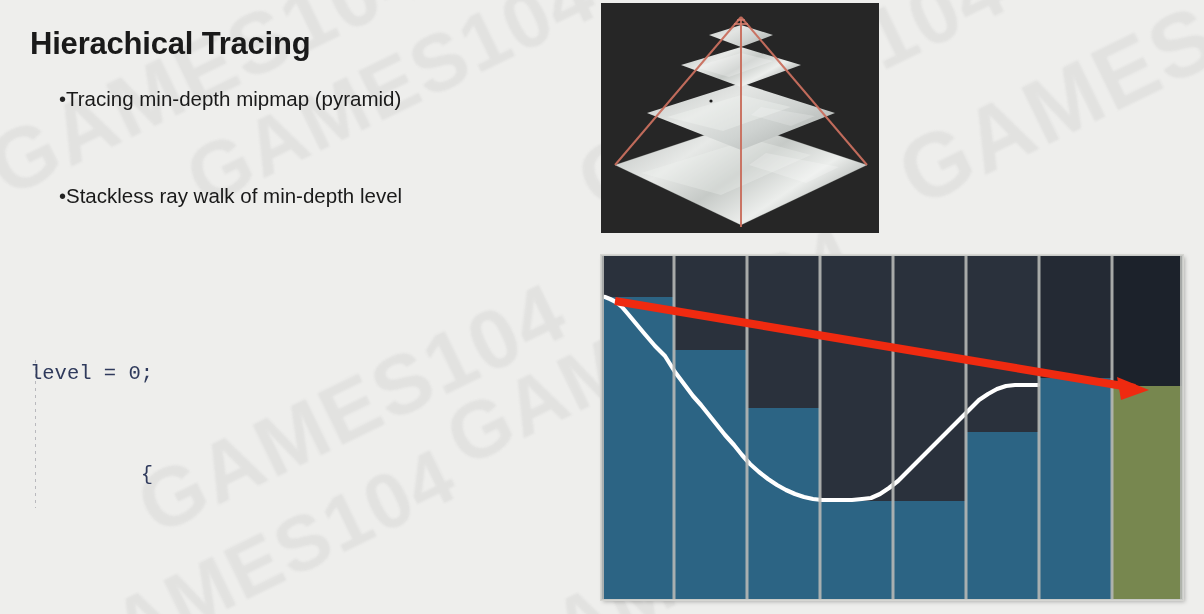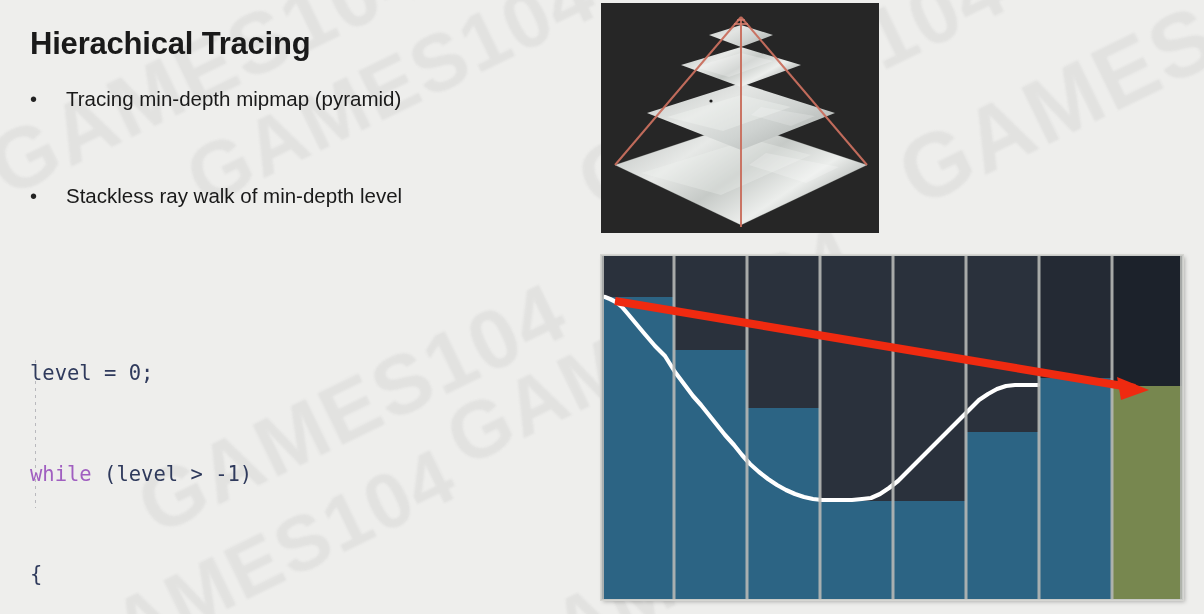--- a/index.html
+++ b/index.html
@@ -40,21 +40,21 @@
   .wm-d { left: 880px;  top: 20px;  font-size: 90px; transform: rotate(-26deg); }
   .wm-e { left: 120px;  top: 360px; font-size: 84px; transform: rotate(-26deg); }
   .wm-f { left: 430px;  top: 300px; font-size: 80px; transform: rotate(-26deg); }
   .wm-g { left: 40px;   top: 520px; font-size: 78px; transform: rotate(-26deg); }
   .wm-h { left: 480px;  top: 520px; font-size: 78px; transform: rotate(-26deg); }
 
   
   #left-col {
     position: absolute;
     left: 0; top: 0;
-    width: 600px; height: 614px;
+    width: 600px; height: 614px; text-align: right;
   }
 
   #page-title {
     position: absolute;
     left: 30px;
     top: 5px;
     font-size: 31px;
     font-weight: 700;
     color: #1a1a1a;
     letter-spacing: -0.2px;
@@ -82,21 +82,21 @@
   #code-block {
     position: absolute;
     left: 30px;
     top: 290px;
     font-family: "DejaVu Sans Mono", "Liberation Mono", monospace;
     font-size: 20.5px;
     line-height: 33.5px;
     white-space: pre;
     color: #2f3a5c;
   }
-  #code-block .ln { display: block; height: 33.5px; }
+  #code-block .ln { display: block; height: 33.5px; font-family: Liberation Mono, monospace; }
   .tok-kw    { color: #a05fc0; }
   .tok-id    { color: #2f3a5c; }
   .tok-num   { color: #2f3a5c; }
   .tok-punc  { color: #2f3a5c; }
   #indent-guide {
     position: absolute;
     left: 35px;
     top: 360px;
     width: 1px;
     height: 148px;
@@ -155,21 +155,20 @@
 
     <div class="bullet-row" id="bullet-1">
       <span class="dot">•</span>
       <span>Stackless ray walk of min-depth level</span>
     </div>
 
     <div id="indent-guide"></div>
 
     <div id="code-block">
       <span class="ln"><span class="tok-id">level</span><span class="tok-punc"> = </span><span class="tok-num">0;</span></span>
-      <span class="ln"><span class="tok-kw">while</span><span class="tok-id"> (level &gt; -1)</span></span>
       <span class="ln"><span class="tok-punc">{</span></span>
       
       
       
       
     </div>
   </div>
 
   <div id="pyramid-figure">
     <svg width="278" height="230" viewBox="0 0 278 230">

